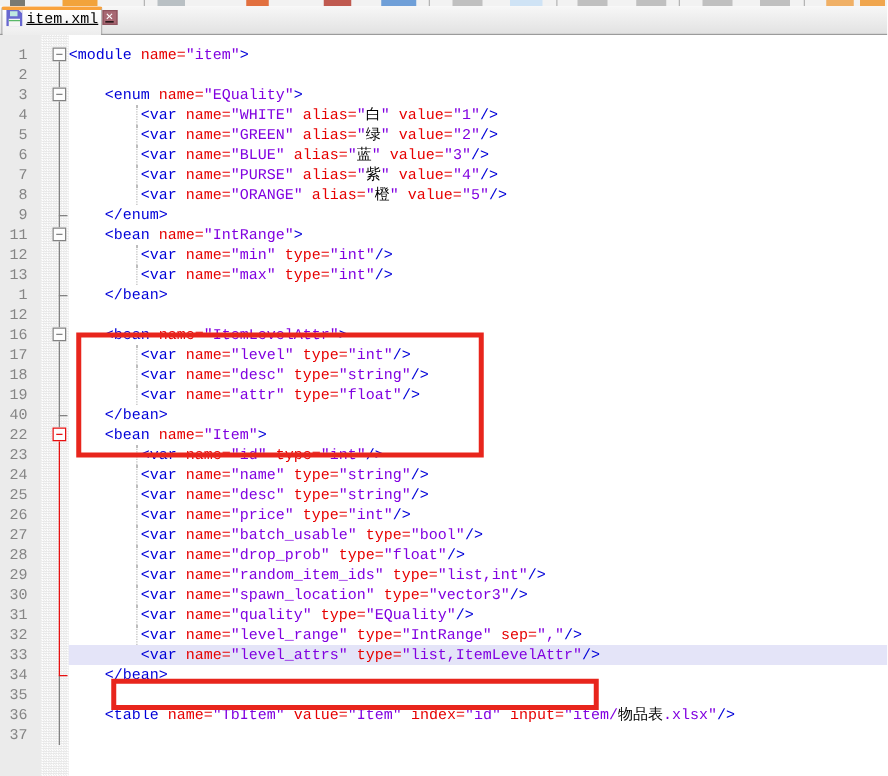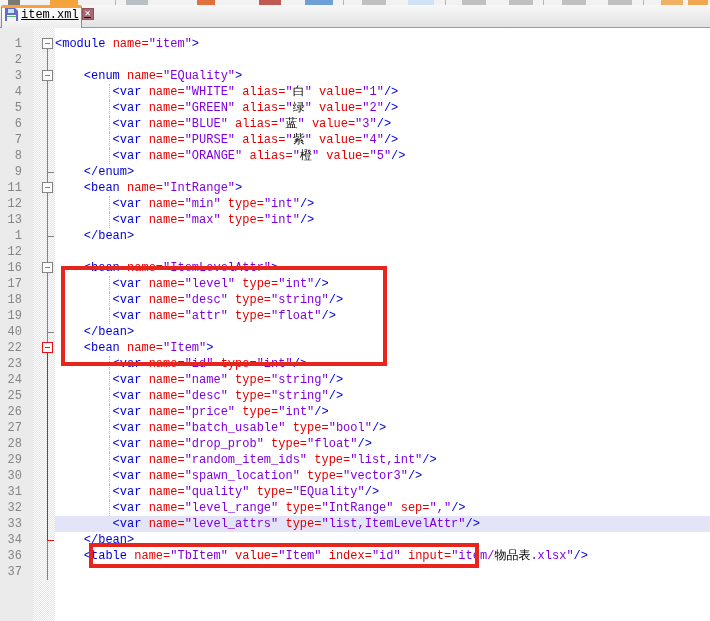--- a/index.html
+++ b/index.html
@@ -120,20 +120,21 @@
         <div class="row"><div class="ln">25</div><div class="fold"><div class="vseg" style="top: 0px; height: 16px; background: var(--fold-active);"></div></div><div class="guide"></div><div class="code"><span class="sg-plain">        </span><span class="sg-tag">&lt;var</span><span class="sg-plain"> </span><span class="sg-attr">name=</span><span class="sg-val">"desc"</span><span class="sg-plain"> </span><span class="sg-attr">type=</span><span class="sg-val">"string"</span><span class="sg-tag">/&gt;</span></div></div>
         <div class="row"><div class="ln">26</div><div class="fold"><div class="vseg" style="top: 0px; height: 16px; background: var(--fold-active);"></div></div><div class="guide"></div><div class="code"><span class="sg-plain">        </span><span class="sg-tag">&lt;var</span><span class="sg-plain"> </span><span class="sg-attr">name=</span><span class="sg-val">"price"</span><span class="sg-plain"> </span><span class="sg-attr">type=</span><span class="sg-val">"int"</span><span class="sg-tag">/&gt;</span></div></div>
         <div class="row"><div class="ln">27</div><div class="fold"><div class="vseg" style="top: 0px; height: 16px; background: var(--fold-active);"></div></div><div class="guide"></div><div class="code"><span class="sg-plain">        </span><span class="sg-tag">&lt;var</span><span class="sg-plain"> </span><span class="sg-attr">name=</span><span class="sg-val">"batch_usable"</span><span class="sg-plain"> </span><span class="sg-attr">type=</span><span class="sg-val">"bool"</span><span class="sg-tag">/&gt;</span></div></div>
         <div class="row"><div class="ln">28</div><div class="fold"><div class="vseg" style="top: 0px; height: 16px; background: var(--fold-active);"></div></div><div class="guide"></div><div class="code"><span class="sg-plain">        </span><span class="sg-tag">&lt;var</span><span class="sg-plain"> </span><span class="sg-attr">name=</span><span class="sg-val">"drop_prob"</span><span class="sg-plain"> </span><span class="sg-attr">type=</span><span class="sg-val">"float"</span><span class="sg-tag">/&gt;</span></div></div>
         <div class="row"><div class="ln">29</div><div class="fold"><div class="vseg" style="top: 0px; height: 16px; background: var(--fold-active);"></div></div><div class="guide"></div><div class="code"><span class="sg-plain">        </span><span class="sg-tag">&lt;var</span><span class="sg-plain"> </span><span class="sg-attr">name=</span><span class="sg-val">"random_item_ids"</span><span class="sg-plain"> </span><span class="sg-attr">type=</span><span class="sg-val">"list,int"</span><span class="sg-tag">/&gt;</span></div></div>
         <div class="row"><div class="ln">30</div><div class="fold"><div class="vseg" style="top: 0px; height: 16px; background: var(--fold-active);"></div></div><div class="guide"></div><div class="code"><span class="sg-plain">        </span><span class="sg-tag">&lt;var</span><span class="sg-plain"> </span><span class="sg-attr">name=</span><span class="sg-val">"spawn_location"</span><span class="sg-plain"> </span><span class="sg-attr">type=</span><span class="sg-val">"vector3"</span><span class="sg-tag">/&gt;</span></div></div>
         <div class="row"><div class="ln">31</div><div class="fold"><div class="vseg" style="top: 0px; height: 16px; background: var(--fold-active);"></div></div><div class="guide"></div><div class="code"><span class="sg-plain">        </span><span class="sg-tag">&lt;var</span><span class="sg-plain"> </span><span class="sg-attr">name=</span><span class="sg-val">"quality"</span><span class="sg-plain"> </span><span class="sg-attr">type=</span><span class="sg-val">"EQuality"</span><span class="sg-tag">/&gt;</span></div></div>
         <div class="row"><div class="ln">32</div><div class="fold"><div class="vseg" style="top: 0px; height: 16px; background: var(--fold-active);"></div></div><div class="guide"></div><div class="code"><span class="sg-plain">        </span><span class="sg-tag">&lt;var</span><span class="sg-plain"> </span><span class="sg-attr">name=</span><span class="sg-val">"level_range"</span><span class="sg-plain"> </span><span class="sg-attr">type=</span><span class="sg-val">"IntRange"</span><span class="sg-plain"> </span><span class="sg-attr">sep=</span><span class="sg-val">","</span><span class="sg-tag">/&gt;</span></div></div>
         <div class="row current"><div class="ln">33</div><div class="fold"><div class="vseg" style="top: 0px; height: 16px; background: var(--fold-active);"></div></div><div class="guide"></div><div class="code"><span class="sg-plain">        </span><span class="sg-tag">&lt;var</span><span class="sg-plain"> </span><span class="sg-attr">name=</span><span class="sg-val">"level_attrs"</span><span class="sg-plain"> </span><span class="sg-attr">type=</span><span class="sg-val">"list,ItemLevelAttr"</span><span class="sg-tag">/&gt;</span></div></div>
         <div class="row"><div class="ln">34</div><div class="fold"><div class="vseg" style="top: 0px; height: 8px; background: var(--fold-active);"></div><div class="vseg" style="top: 8px; height: 8px; background: var(--fold);"></div><div class="stub" style="background: var(--fold-active);"></div></div><div class="code"><span class="sg-plain">    </span><span class="sg-tag">&lt;/bean&gt;</span></div></div>
+        <div class="row"><div class="ln">35</div><div class="fold"><div class="vseg" style="top: 0px; height: 16px; background: var(--fold);"></div></div><div class="code"></div></div>
         <div class="row"><div class="ln">36</div><div class="fold"><div class="vseg" style="top: 0px; height: 16px; background: var(--fold);"></div></div><div class="code"><span class="sg-plain">    </span><span class="sg-tag">&lt;table</span><span class="sg-plain"> </span><span class="sg-attr">name=</span><span class="sg-val">"TbItem"</span><span class="sg-plain"> </span><span class="sg-attr">value=</span><span class="sg-val">"Item"</span><span class="sg-plain"> </span><span class="sg-attr">index=</span><span class="sg-val">"id"</span><span class="sg-plain"> </span><span class="sg-attr">input=</span><span class="sg-val">"item/</span><span class="sg-cjk">物品表</span><span class="sg-val">.xlsx"</span><span class="sg-tag">/&gt;</span></div></div>
         <div class="row"><div class="ln">37</div><div class="fold"><div class="vseg" style="top: 0px; height: 16px; background: var(--fold);"></div></div><div class="code"></div></div>
       </div>
   </div>
 
   <div id="annot-layer">
       <div class="annot" style="left: 61px; top: 266px; width: 326px; height: 100px;"></div>
       <div class="annot" style="left: 89px; top: 543px; width: 390px; height: 25px;"></div>
     </div>
 

